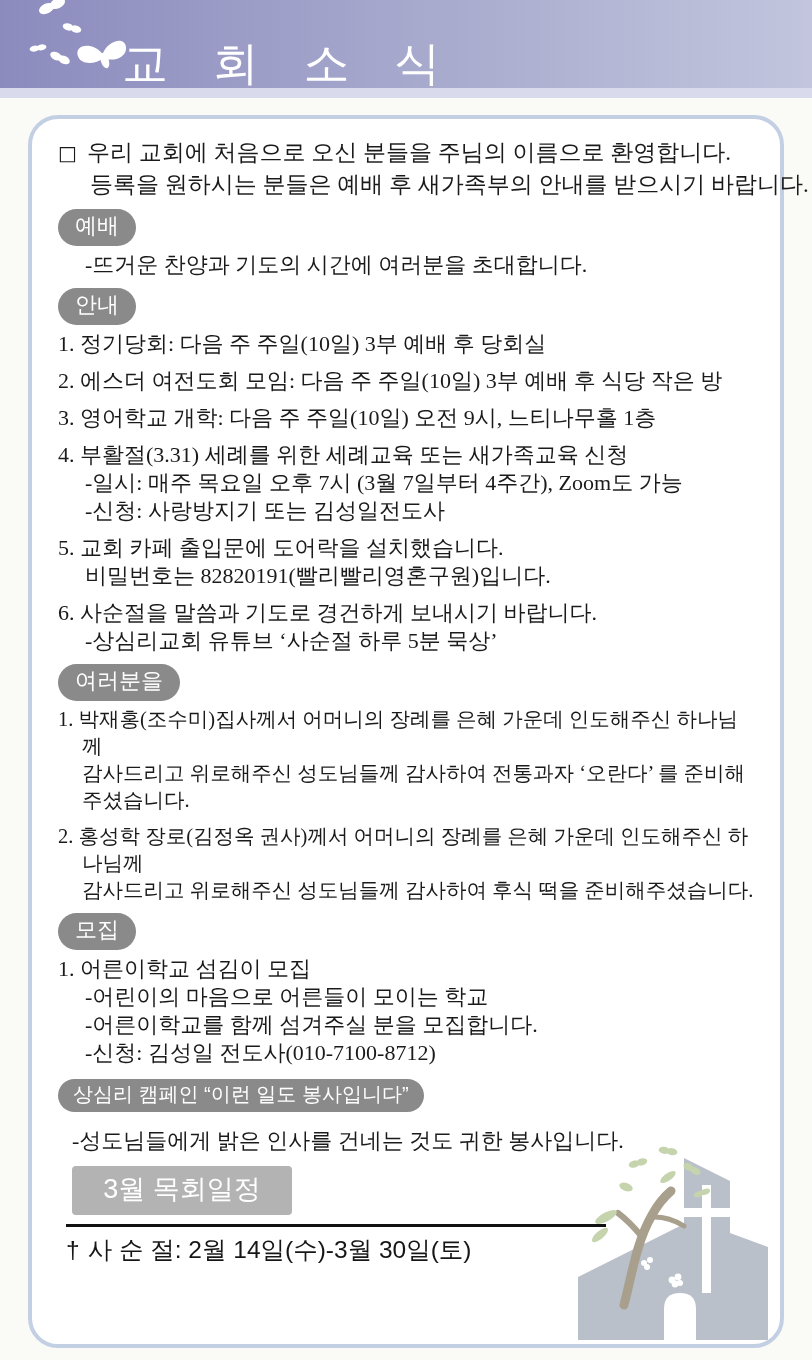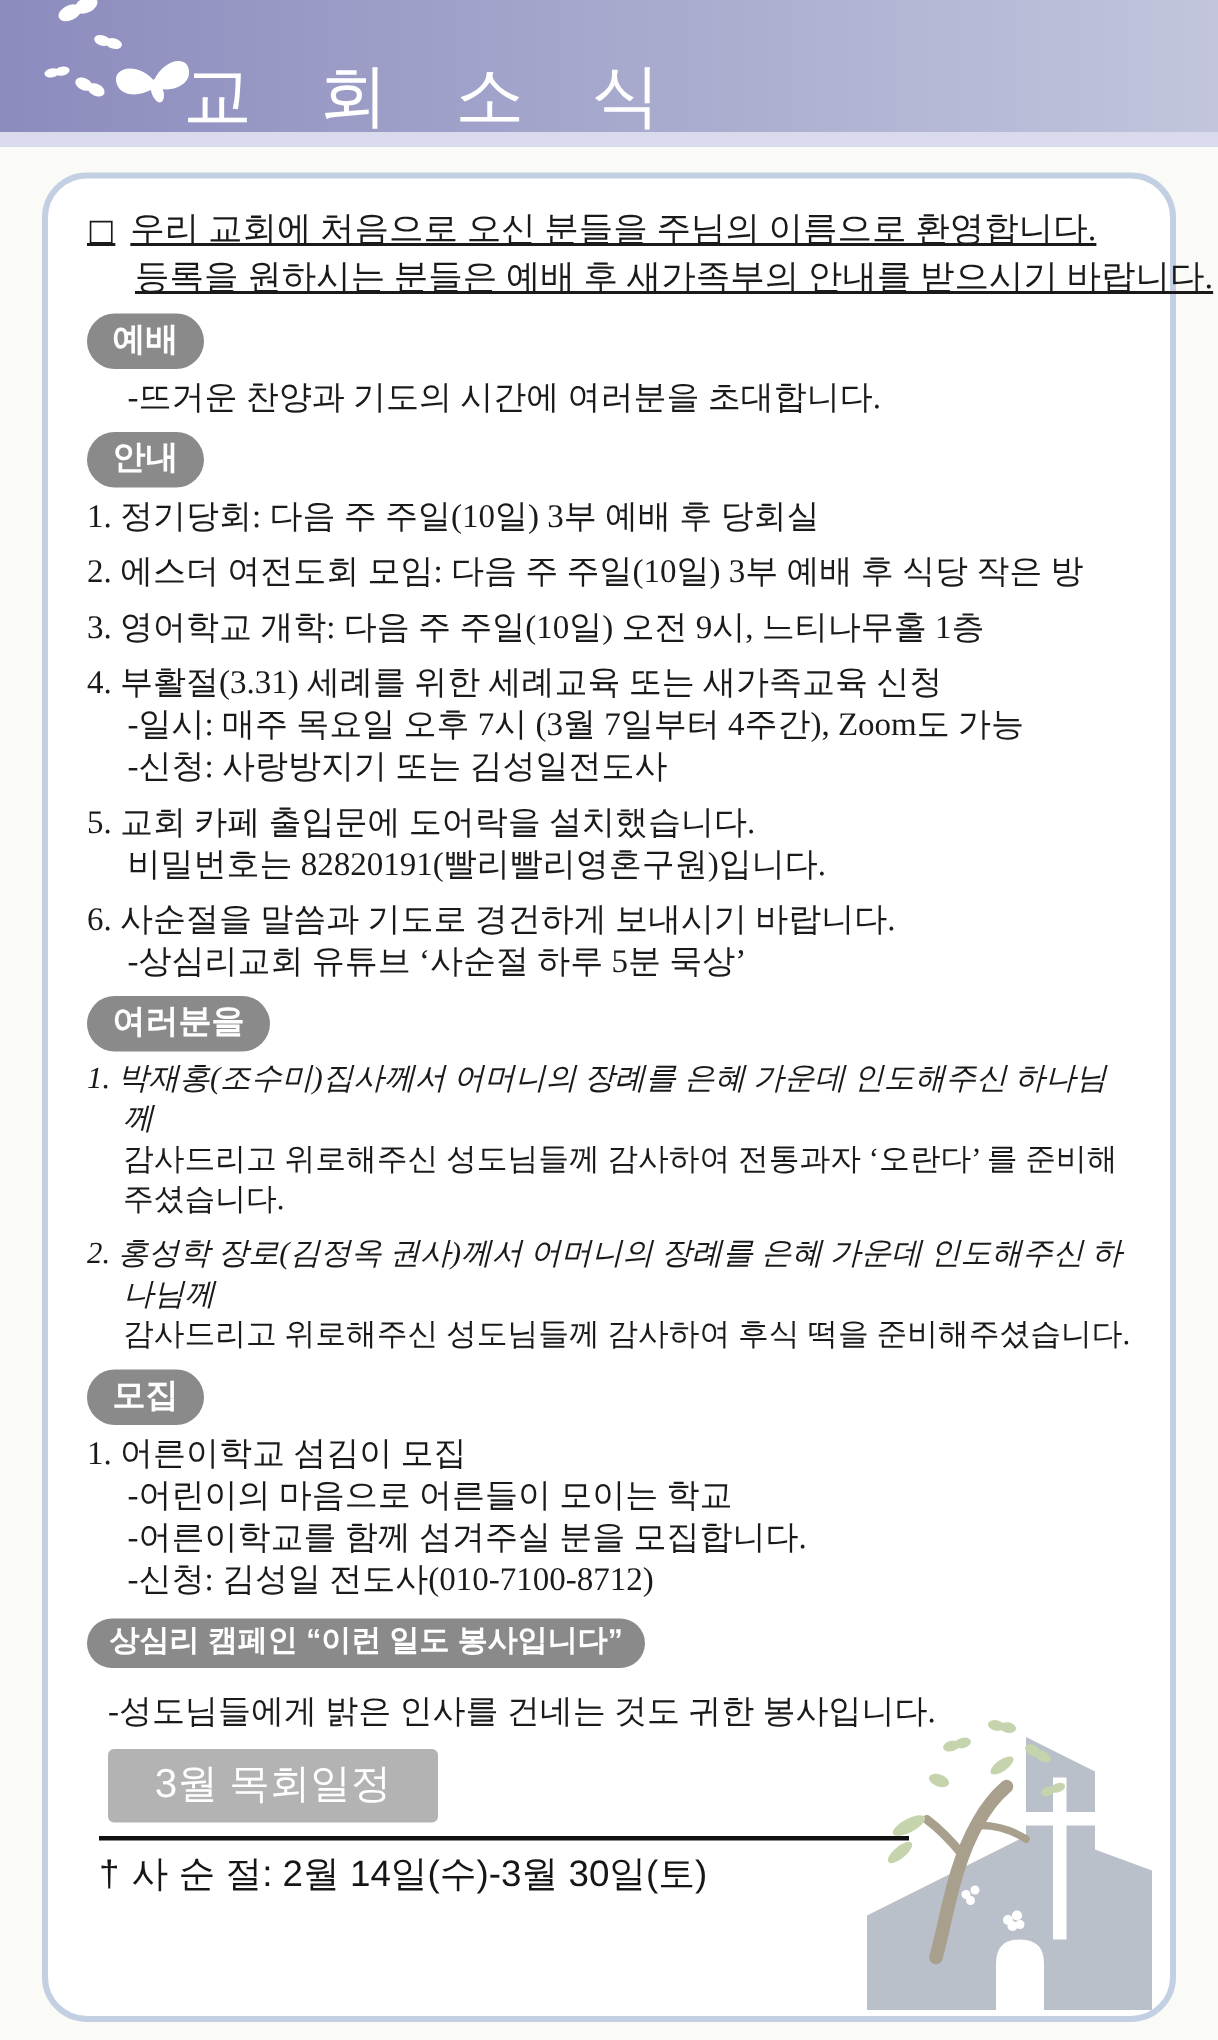--- a/index.html
+++ b/index.html
@@ -37,36 +37,36 @@
     font-size:46px;font-weight:500;letter-spacing:16px;white-space:nowrap;
   }
   .butterflies{position:absolute;left:10px;top:0;}
   
   .box{
     position:absolute;left:28px;top:115px;width:756px;height:1233px;
     background:#ffffff;border:4px solid var(--box-border);border-radius:30px;
     padding:18px 22px 10px 26px;
   }
   .welcome{margin-bottom:8px;}
-  .welcome-line{font-size:23px;line-height:31px;white-space:nowrap;text-decoration:underline;}
+  .welcome-line{font-size:23px;line-height:31px;white-space:nowrap;}
   .welcome-line .chk{font-family:"DejaVu Sans",sans-serif;font-size:20px;margin-right:10px;}
   .welcome-line.l2{padding-left:32px;}
   
   .badge-row{margin:9px 0 5px;}
   .badge{
     display:inline-block;background:var(--badge-gray);color:#fff;
-    font-family:"Liberation Sans","DejaVu Sans",sans-serif;font-weight:bold;
+    font-family:"Liberation Sans","DejaVu Sans",sans-serif;font-weight:normal;
     font-size:22px;line-height:1;padding:6px 17px 9px;border-radius:20px;
   }
   .item{margin:0 0 9px;}
   .line{font-size:22px;line-height:28px;}
   .line.first{padding-left:27px;text-indent:-27px;}
   .line.cont{padding-left:27px;}
   .section.compact .line{font-size:20.5px;line-height:27px;}
-  .section.compact .line.first{padding-left:24px;text-indent:-24px;font-style:italic;}
+  .section.compact .line.first{padding-left:24px;text-indent:-24px;}
   .section.compact .line.cont{padding-left:24px;}
   
   .campaign{margin-top:12px;}
   .campaign .badge{font-size:20px;padding:5px 15px 8px;border-radius:17px;}
   .campaign-note{font-size:22px;line-height:30px;padding-left:14px;margin-top:14px;}
   
   .sched{position:relative;margin-top:10px;z-index:1;}
   .sched-badge{
     display:block;width:220px;text-align:center;
     background:var(--schedule-badge);color:#fff;

